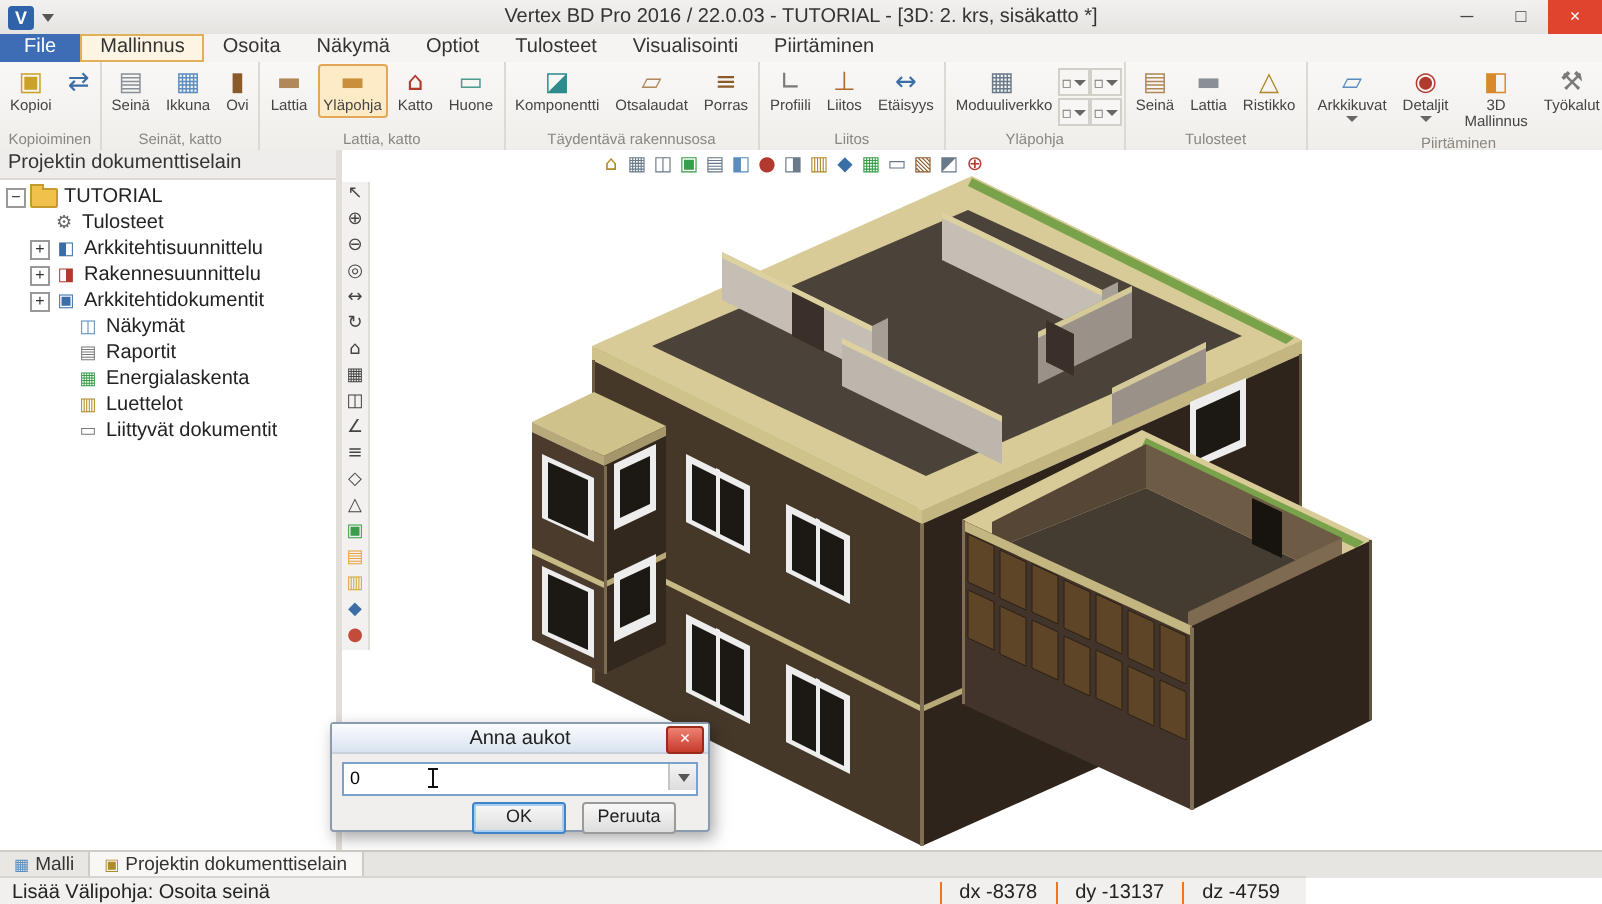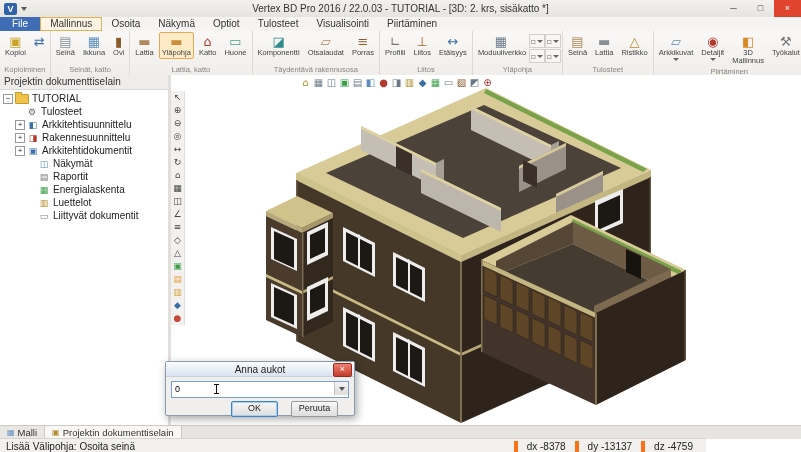--- a/index.html
+++ b/index.html
@@ -61,34 +61,34 @@
   .dclose{position:absolute;right:2px;top:1px;width:17px;height:12px;background:linear-gradient(#ee8173,#c53b2a);
           color:#fff;font-size:9px;line-height:11px;text-align:center;border:1px solid #9b2a1c;border-radius:2px;}
   .dcombo{position:relative;margin:4px 5px 0 5px;height:15px;border:1px solid #7aa0cc;background:#fff;}
   .dcombo input{position:absolute;left:1px;top:1px;width:158px;height:11px;border:none;outline:none;font-size:9px;padding:0 2px;
                 font-family:"Liberation Sans",sans-serif;}
   .darrow{position:absolute;right:0;top:0;width:13px;height:13px;background:linear-gradient(#f4f4f4,#dcdcdc);
           border-left:1px solid #c4c4c4;display:flex;align-items:center;justify-content:center;}
   .ibeam{position:absolute;left:44px;top:3px;width:1px;height:8px;background:#111;}
   .ibeam::before{content:"";position:absolute;top:-1px;left:-2px;width:5px;height:1px;background:#111;}
   .ibeam::after{content:"";position:absolute;bottom:-1px;left:-2px;width:5px;height:1px;background:#111;}
-  .dbtns{display:flex;justify-content:flex-end;gap:13px;margin:3px 16px 0 0;}
+  .dbtns{display:flex;justify-content:flex-end;gap:8px;margin:3px 16px 0 0;}
   .dbtn{width:45px;height:14px;font-size:9px;line-height:13px;text-align:center;background:linear-gradient(#f8f8f8,#dddddd);
         border:1px solid #9a9a9a;border-radius:2px;color:#222;}
   .dbtn.focus{border:1px solid #3f83c9;box-shadow:inset 0 0 0 1px #a8cdf0;}
   
   .tabsbar{position:absolute;left:0;top:425px;width:801px;height:13px;background:#e7e5e1;border-top:1px solid #cfccc7;display:flex;}
   .tab{display:flex;align-items:center;gap:3px;padding:0 7px;font-size:9.5px;color:#333;border-right:1px solid #cfccc7;background:#e9e7e3;}
   .tab.on{background:#f8f7f5;}
   .tabic{font-family:"DejaVu Sans",sans-serif;font-size:8px;}
-  .statusbar{position:absolute;left:0;top:438px;width:706px;height:14px;background:#f1f0ee;border-top:1px solid #d8d5d0;
+  .statusbar{position:absolute;left:0;top:438px;width:653px;height:14px;background:#f1f0ee;border-top:1px solid #d8d5d0;
              display:flex;align-items:center;font-size:10px;color:#222;}
   .sprompt{padding-left:6px;}
   .scoords{margin-left:auto;display:flex;padding-right:4px;}
-  .sco{padding:0 9px;border-left:4px solid #f97316;}
+  .sco{padding:0 9px;border-left:1px solid #f97316;}
 </style>
 </head>
 <body>
 
 <div class="app">
 
   <div class="titlebar">
     <span class="vlogo">V</span>
     <span class="tri"></span>
     <span class="wtitle">Vertex BD Pro 2016 / 22.0.03 - TUTORIAL - [3D: 2. krs, sisäkatto *]</span>

